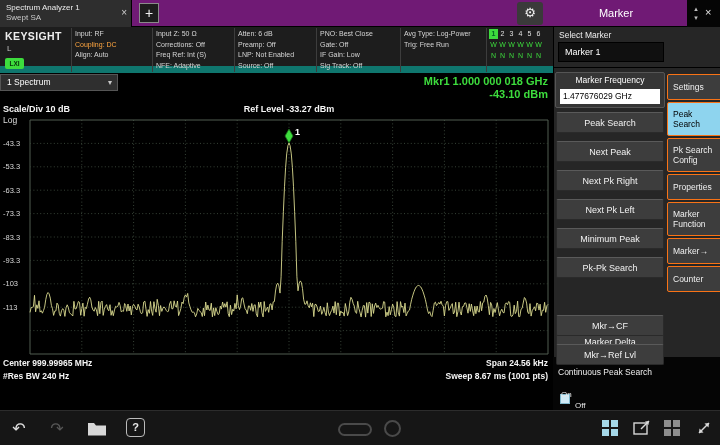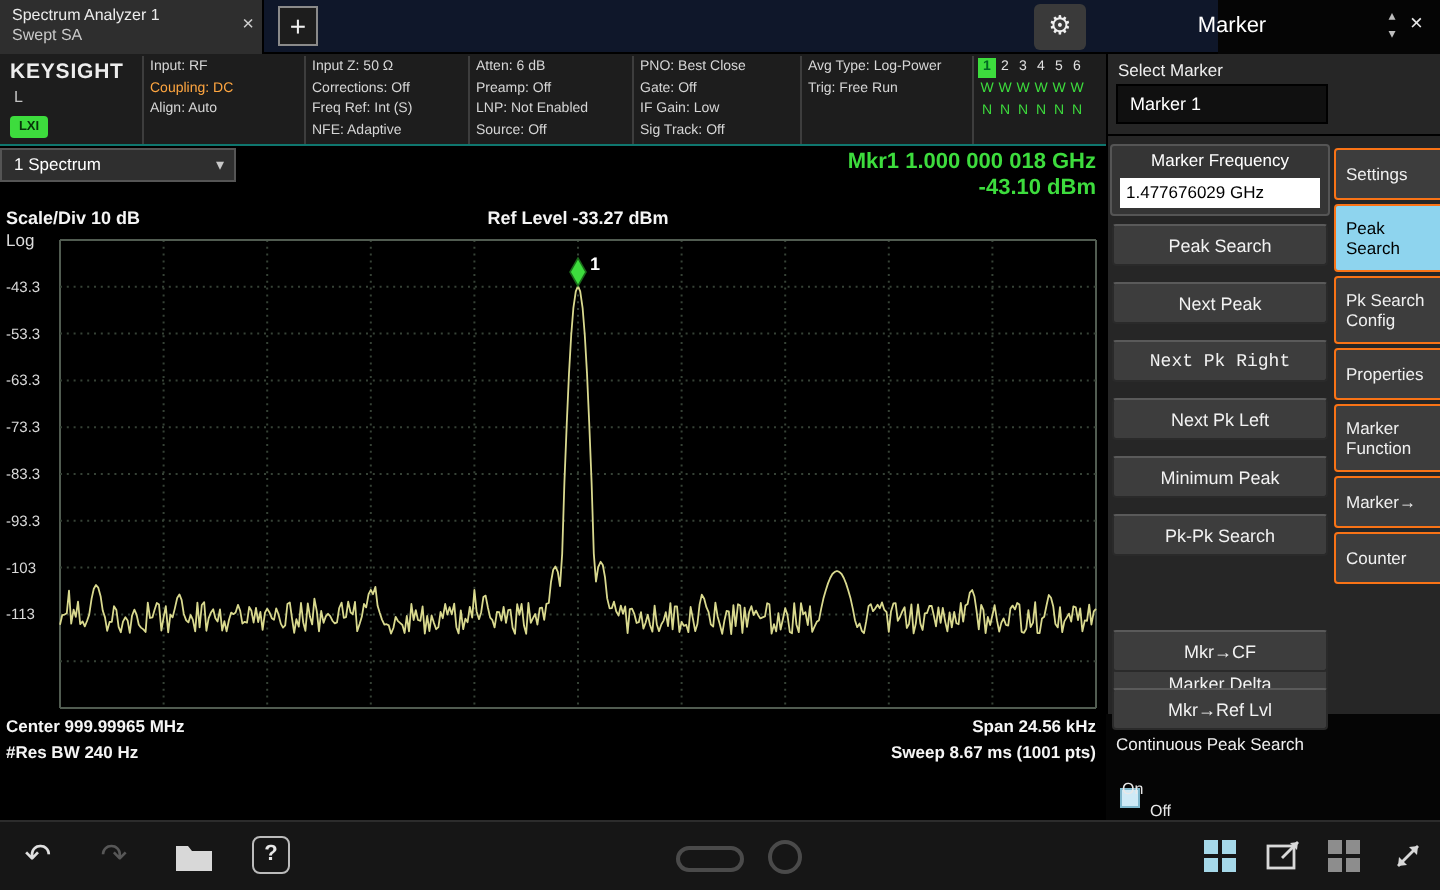--- a/index.html
+++ b/index.html
@@ -1,34 +1,34 @@
 <!DOCTYPE html>
 <html><head>
 <meta charset="utf-8">
 <style>
   *{margin:0;padding:0;box-sizing:border-box}
   html,body{background:#000}
   body{font-family:"Liberation Sans","DejaVu Sans",sans-serif;-webkit-font-smoothing:antialiased}
   #screen{position:relative;width:720px;height:445px;background:#050505;overflow:hidden}
 
   
-  #topbar{position:absolute;left:0;top:0;width:609px;height:27px;background:#0f172a;border-bottom:1px solid #000}
+  #topbar{position:absolute;left:0;top:0;width:687px;height:27px;background:#701a75;border-bottom:1px solid #000}
   .app-tab{position:absolute;left:0;top:0;width:132px;height:27px;background:#2e2e2e;border-right:1px solid #000;padding:2px 0 0 6px}
   .tab-l1{font-size:8px;color:#ececec;line-height:11px}
   .tab-l2{font-size:8px;color:#c9c9c9;line-height:10px}
   .tab-close{position:absolute;right:4px;top:7px;font-size:10px;color:#cfcfcf}
   .add-tab{position:absolute;left:139px;top:3px;width:20px;height:20px;border:1px solid #8a8a8a;background:#1d1d1d;color:#f0f0f0;font-size:14px;line-height:18px;text-align:center}
   .gear-btn{position:absolute;left:517px;top:2px;width:26px;height:23px;background:#3a3a3a;border-radius:3px;color:#f0f0f0;font-size:13px;line-height:22px;text-align:center}
   .menu-title{position:absolute;left:545px;top:0;width:142px;height:27px;line-height:27px;text-align:center;font-size:11px;color:#ffffff}
   .menu-updown{position:absolute;left:690px;top:4px;width:12px;display:flex;flex-direction:column;align-items:center;color:#bdbdbd}
   .menu-updown span{font-size:7px;line-height:9px}
   .menu-close{position:absolute;left:705px;top:6px;font-size:11px;color:#e8e8e8}
 
   
-  #header{position:absolute;left:0;top:27px;width:553px;height:46px;background:#1d1d1d;border-bottom:1px solid #0f766e}
+  #header{position:absolute;left:0;top:27px;width:553px;height:46px;background:#1d1d1d;border-bottom:7px solid #0f766e}
   .brand{position:absolute;left:5px;top:3px;font-size:10.5px;font-weight:bold;color:#ededed;letter-spacing:.4px}
   .mode-letter{position:absolute;left:7px;top:17px;font-size:8px;color:#c2c2c2}
   .lxi-badge{position:absolute;left:5px;top:31px;width:19px;height:11px;background:#3ddc3d;border-radius:2px;color:#07320a;font-size:6.5px;font-weight:bold;text-align:center;line-height:11px}
   .hsep{position:absolute;top:1px;width:1px;height:44px;background:#3d3d3d}
   .hcol{position:absolute;top:2px}
   .hline{font-size:7px;line-height:10.5px;color:#d6d6d6;white-space:nowrap}
   .hline.amber{color:#ffa640}
   .tscell{position:absolute;width:9px;height:10px;font-size:7px;text-align:center;line-height:10px}
   .tsnum{color:#e0e0e0}
   .tsnum.active{background:#3ddc3d;color:#062;font-weight:bold}
@@ -161,21 +161,21 @@
     <div class="freq-block">
       <div class="freq-label">Marker Frequency</div>
       <div class="freq-input">1.477676029 GHz</div>
     </div>
     <div class="cont-label">Continuous Peak Search</div>
     <div class="cont-check"></div>
     <div class="cont-on">On</div>
     <div class="cont-off">Off</div>
   <div class="pbtn" style="top: 85px;">Peak Search</div>
       <div class="pbtn" style="top: 114px;">Next Peak</div>
-      <div class="pbtn" style="top: 143px; font-family: Liberation Mono, monospace;">Next Pk Right</div>
+      <div class="pbtn" style="top: 143px;">Next Pk Right</div>
       <div class="pbtn" style="top: 172px;">Next Pk Left</div>
       <div class="pbtn" style="top: 201px;">Minimum Peak</div>
       <div class="pbtn" style="top: 230px;">Pk-Pk Search</div>
       <div class="pbtn" style="top: 259px; margin-top: 45px;">Marker Delta</div>
       <div class="pbtn" style="top: 288px;">Mkr→CF</div>
       <div class="pbtn" style="top: 317px;">Mkr→Ref Lvl</div>
       <div class="mtab" style="top: 47px; height: 26px;">Settings</div>
       <div class="mtab active" style="top: 75px; height: 34px;">Peak Search</div>
       <div class="mtab" style="top: 111px; height: 34px;">Pk Search Config</div>
       <div class="mtab" style="top: 147px; height: 26px;">Properties</div>

